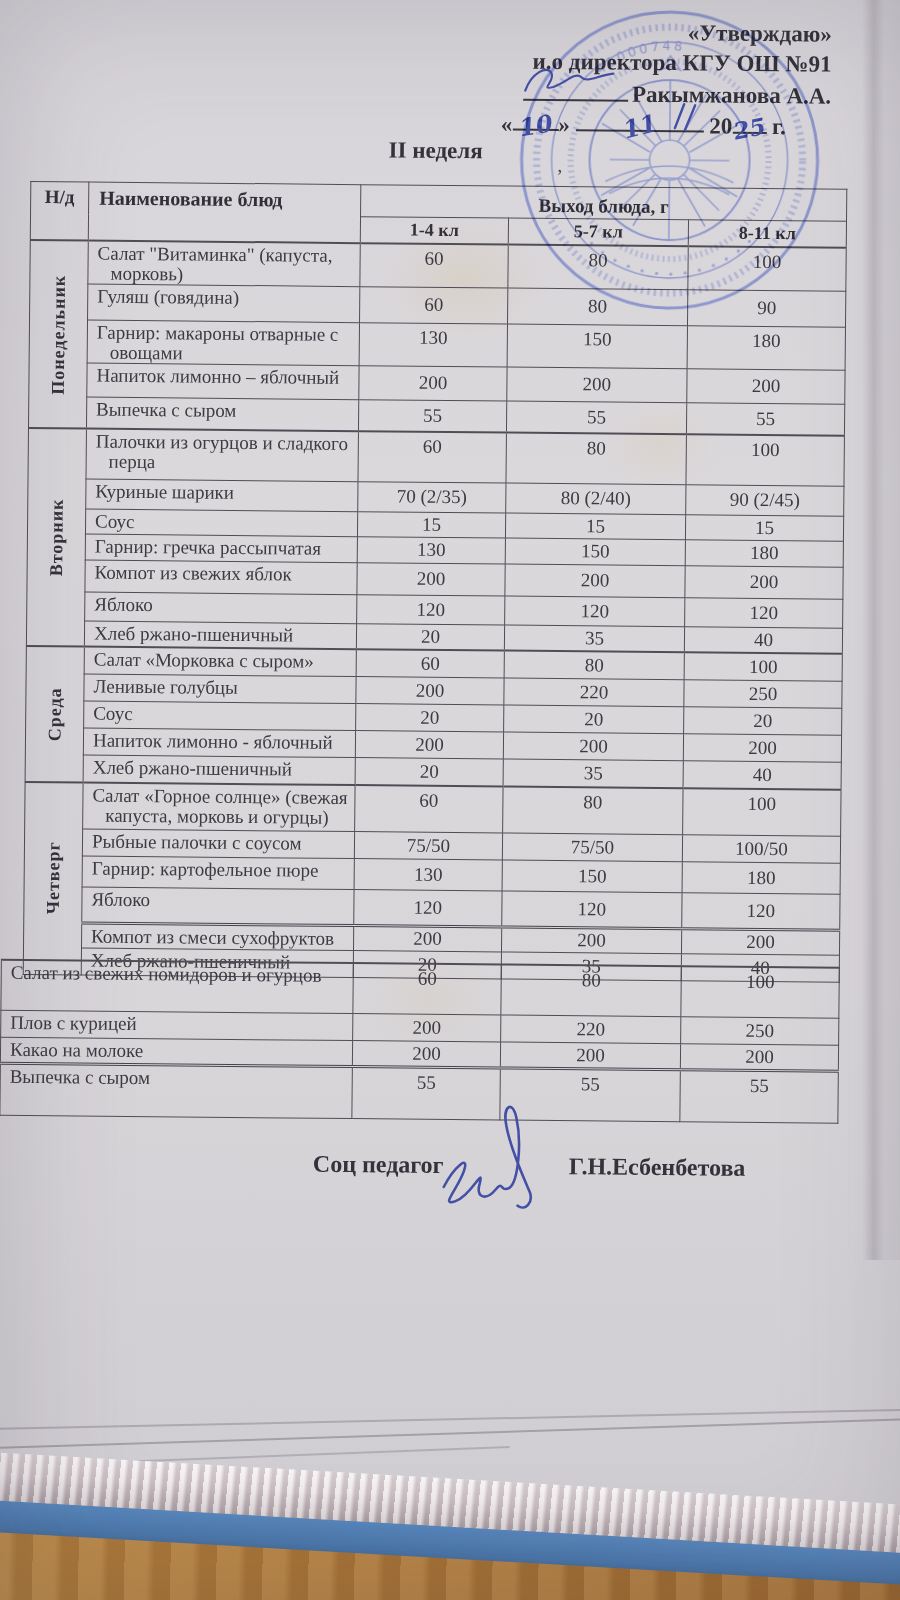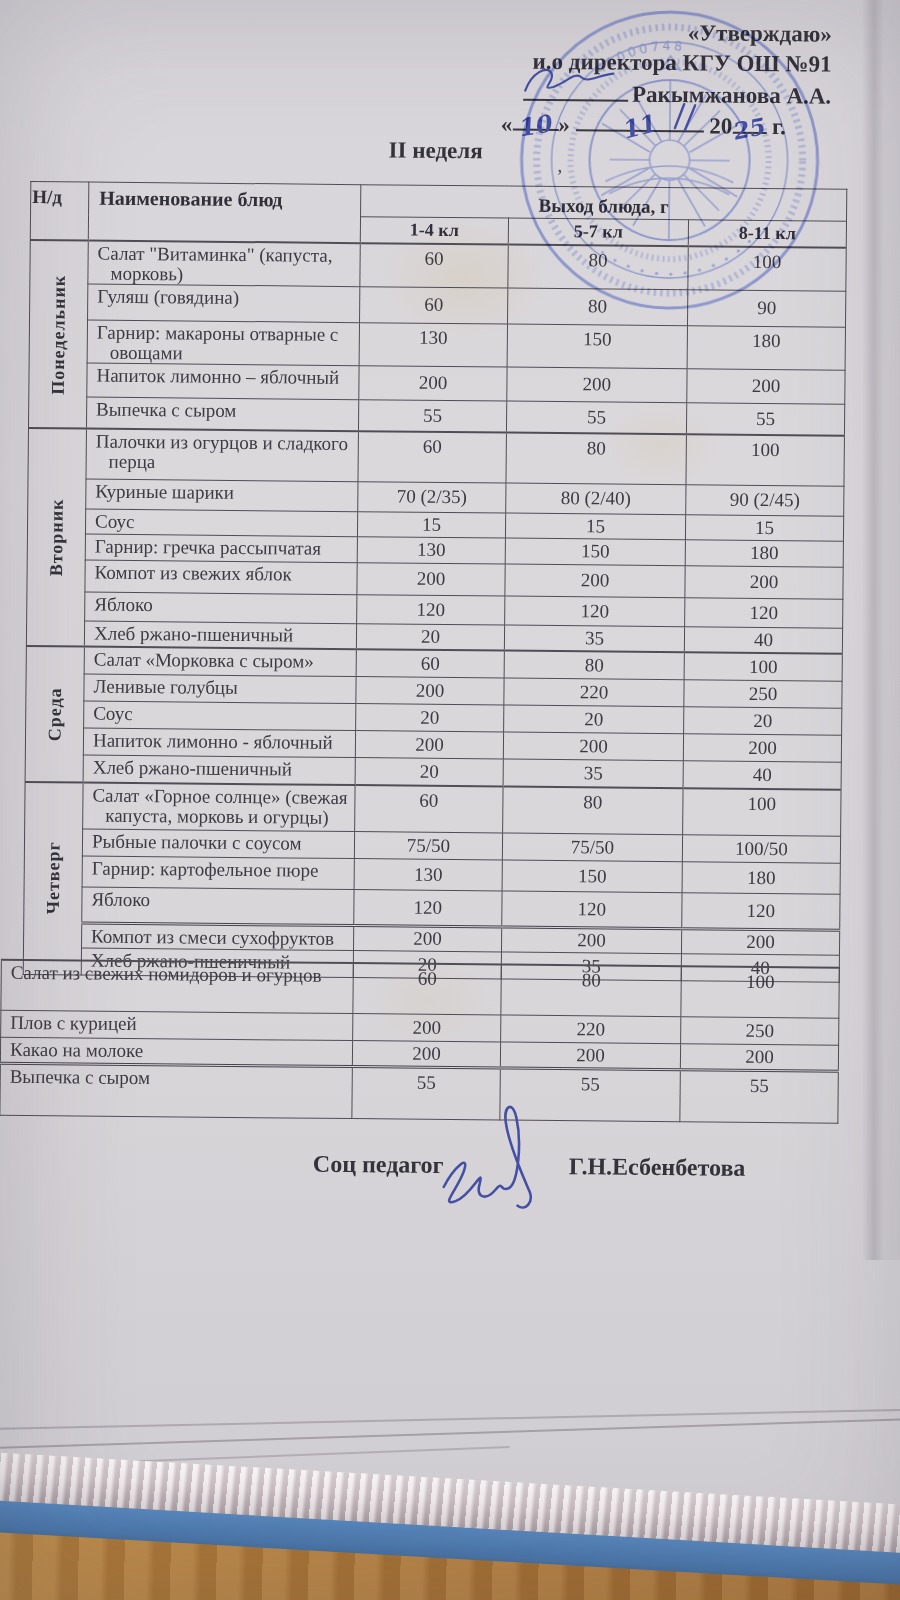--- a/index.html
+++ b/index.html
@@ -32,21 +32,21 @@
 
   .page-title{position:absolute;top:138px;left:0;width:870px;text-align:center;font-weight:bold;font-size:23px;color:#34323b;}
   .tick-mark{position:absolute;top:164px;left:556px;font-size:20px;color:#4a4750;}
 
   
   table{border-collapse:collapse;table-layout:fixed;position:absolute;background:transparent;}
   td,th{border:1.7px solid #514d56;font-size:19px;color:#3d3a42;overflow:hidden;}
   .t-main{left:30px;top:185px;width:816px;}
   .t-fri{left:8px;top:963px;width:838px;}
   th{font-weight:bold;color:#312f38;}
-  .h-nd{vertical-align:top;text-align:left;padding-top:4px;font-size:19px;}
+  .h-nd{vertical-align:top;text-align:center;padding-top:4px;font-size:19px;}
   .h-dish{vertical-align:top;text-align:left;padding:4px 0 0 10px;font-size:20px;}
   .h-out{text-align:center;vertical-align:bottom;padding-bottom:1px;font-size:19px;}
   .h-cls{text-align:center;vertical-align:middle;font-size:18px;}
   .day{writing-mode:vertical-rl;transform:rotate(180deg);text-align:center;font-weight:bold;
        font-size:18px;letter-spacing:1px;color:#34323b;}
   .dish{vertical-align:top;text-align:left;padding:2px 4px 0 22px;text-indent:-13px;line-height:20px;}
   .val{text-align:center;vertical-align:middle;padding:0;}
   tr.tv .val{vertical-align:top;padding-top:3px;}
   tr.grp td{border-top-width:2.4px;}
   tr.dbl td{border-top:3.5px double #45424b;}

